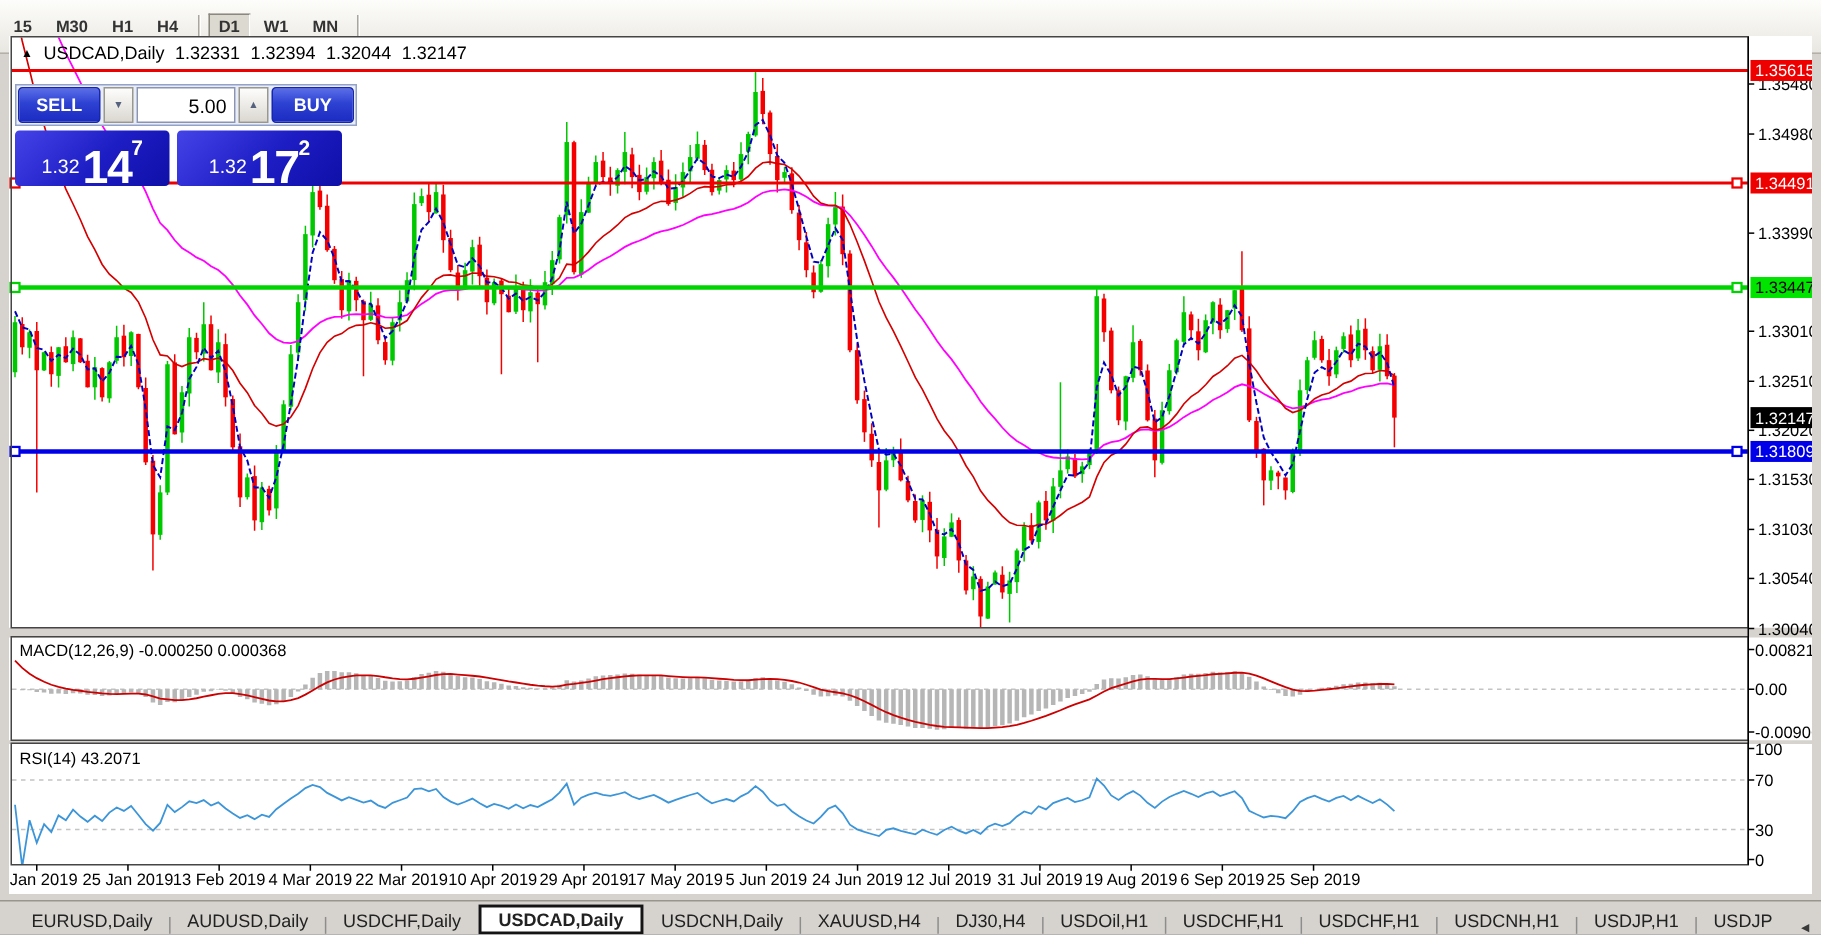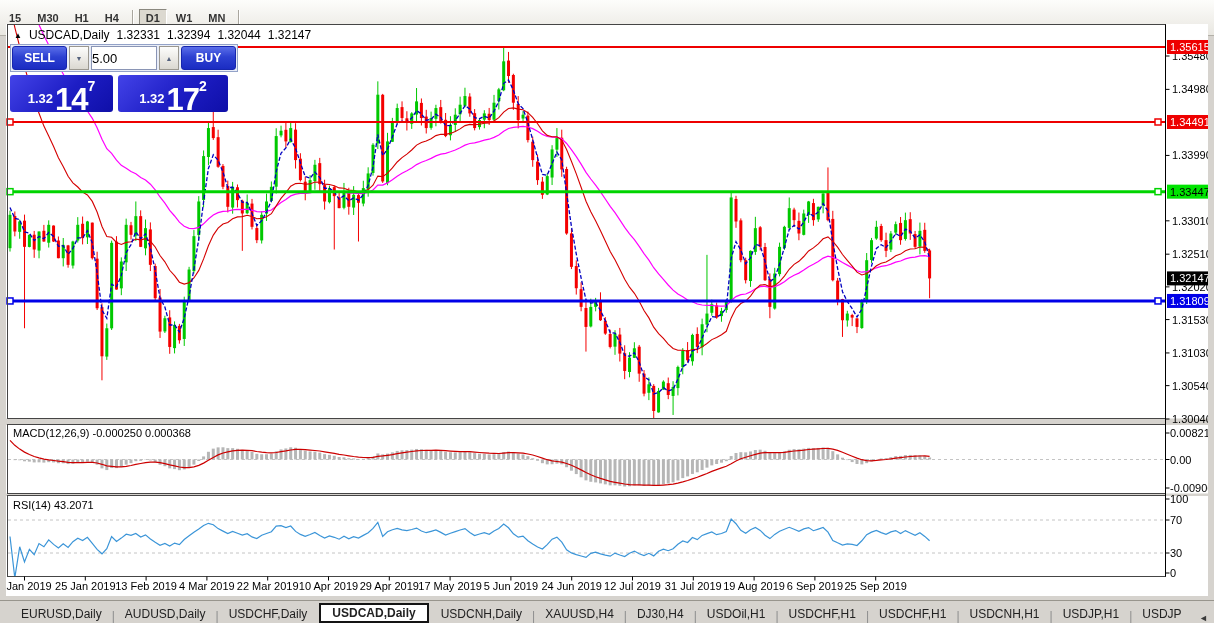--- a/index.html
+++ b/index.html
@@ -13,35 +13,35 @@
     padding:2px 6px;margin:0 1px;cursor:default;}
   .tf.active{background:#dcd9d0;border-color:#8a887f #ffffff #ffffff #8a887f;}
   .tfsep{width:1px;height:15px;background:#a9a69e;margin:0 5px;box-shadow:1px 0 0 #fff;}
   
   .chart-area{position:absolute;left:0;top:0;width:1214px;height:600px;}
   #chart-svg{position:absolute;left:6px;top:24px;}
   .ohlc-header{position:absolute;left:14px;top:28px;font-size:12px;color:#000;
     display:flex;align-items:center;gap:7px;white-space:nowrap;}
   .ohlc-header .tri{font-size:8px;}
   
-  .trade-panel{position:absolute;left:10px;top:44px;width:228px;}
+  .trade-panel{position:absolute;left:10px;top:56px;width:228px;}
   .tp-row1{display:flex;align-items:stretch;height:24px;background:#e9edf7;
     border:1px solid #93a2c8;padding:1px;gap:2px;}
   .tp-btn{border:1px solid #1626ae;border-radius:3px;color:#fff;font:bold 12px "Liberation Sans",sans-serif;
     background:linear-gradient(#5a6ee9 0%,#2d41d2 45%,#1b2cc2 100%);width:55px;cursor:pointer;}
   .tp-spin{width:20px;background:linear-gradient(#fdfdfc,#dbd8d1);border:1px solid #9a978f;
     color:#55627e;font-size:7px;padding:0;cursor:pointer;}
-  .tp-vol{flex:1;min-width:0;border:1px solid #8a95b5;text-align:left;font:13px "Liberation Sans",sans-serif;
+  .tp-vol{flex:1;min-width:0;border:1px solid #8a95b5;text-align:right;font:13px "Liberation Sans",sans-serif;
     padding:0 5px 0 0;}
   .tp-row2{display:flex;gap:5px;margin-top:3px;}
   .tp-price{height:37px;border-radius:3px;color:#fff;display:flex;align-items:center;justify-content:center;
     background:linear-gradient(135deg,#4343e8 0%,#1d1dc4 55%,#0f0fa8 100%);cursor:pointer;}
   .tp-price.sell{width:103px;}
   .tp-price.buy{width:110px;}
-  .tp-small{font-size:13px;font-weight:bold;align-self:flex-end;margin:0 2px 6px 0;}
+  .tp-small{font-size:13px;font-weight:normal;align-self:flex-end;margin:0 2px 6px 0;}
   .tp-big{font-size:31px;font-weight:bold;line-height:1;letter-spacing:-1px;margin-top:12px;}
   .tp-sup{font-size:14px;font-weight:bold;align-self:flex-start;margin-top:3px;}
   
   .tabbar{position:absolute;left:0;bottom:0;width:1214px;height:23px;background:#d6d3ce;
     border-top:1px solid #98958d;display:flex;align-items:flex-end;padding-left:12px;
     box-sizing:border-box;font-size:12px;color:#222;white-space:nowrap;}
   .tab{padding:2px 9px;cursor:pointer;}
   .tab.active{background:#fff;border:2px solid #141414;font-weight:bold;padding:1px 11px;margin:0 3px;}
   .tabsep{color:#8d8d8d;padding:0 1px;}
   .tabspacer{flex:1;}

